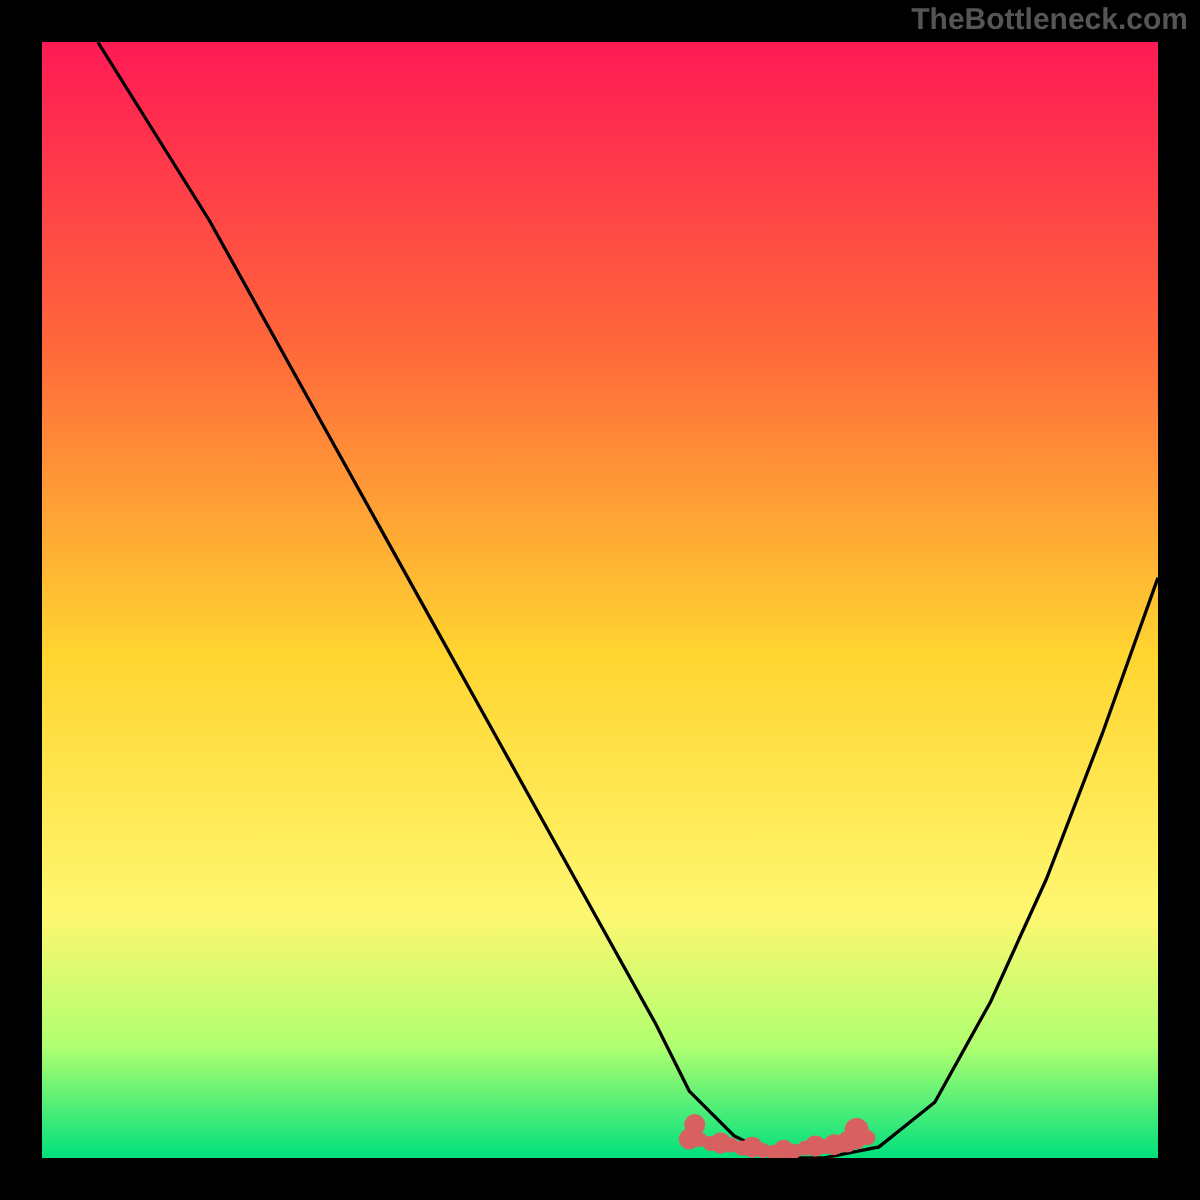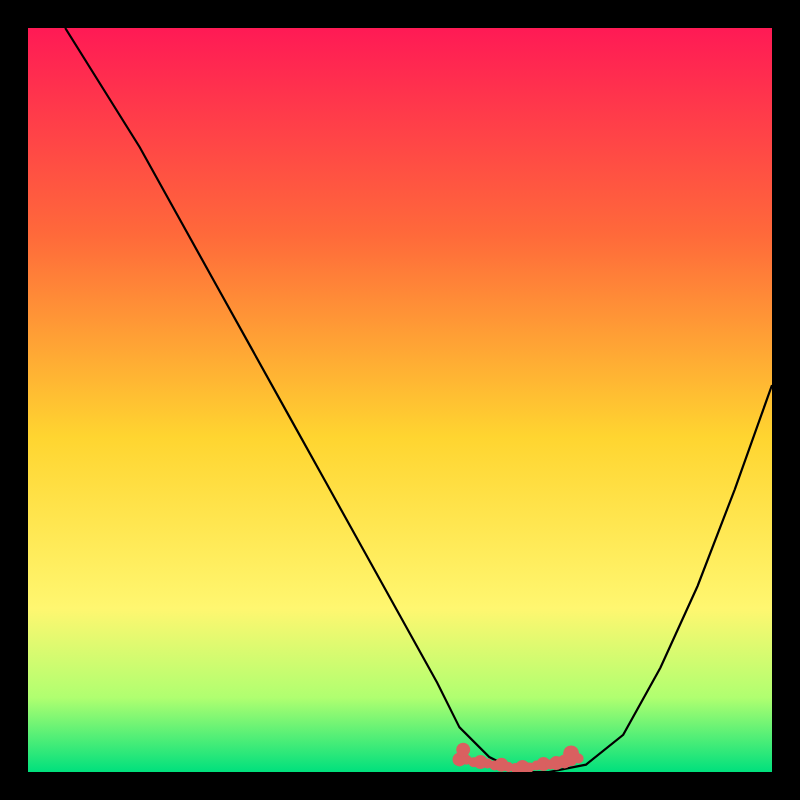--- a/index.html
+++ b/index.html
@@ -34,20 +34,21 @@
   }
   svg {
     display: block;
   }
 </style>
 </head>
 <body>
 
 <div class="container">
 
+  <div class="watermark">TheBottleneck.com</div>
 
   <div class="plot-area-wrapper">
     <svg id="chart-svg" width="744" height="744" viewBox="0 0 744 744">
       <defs>
         <linearGradient id="bg-grad" x1="0" y1="0" x2="0" y2="1">
           <stop id="g0" offset="0%" stop-color="#ff1a55"></stop>
           <stop id="g1" offset="28%" stop-color="#ff6a3a"></stop>
           <stop id="g2" offset="55%" stop-color="#ffd530"></stop>
           <stop id="g3" offset="78%" stop-color="#fff770"></stop>
           <stop id="g4" offset="90%" stop-color="#b0ff70"></stop>

